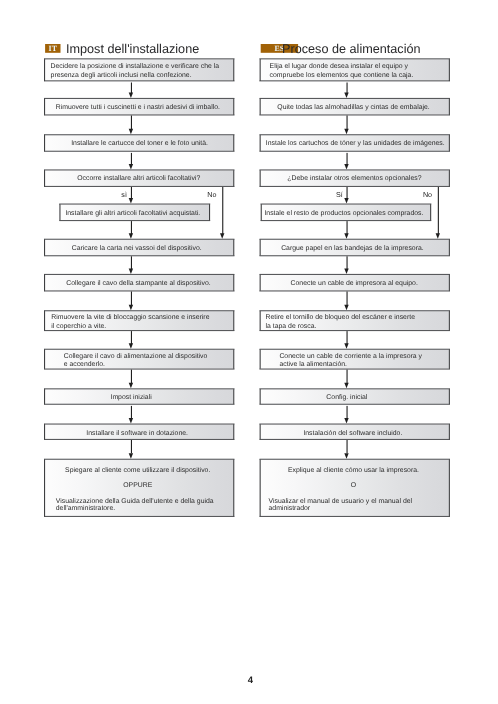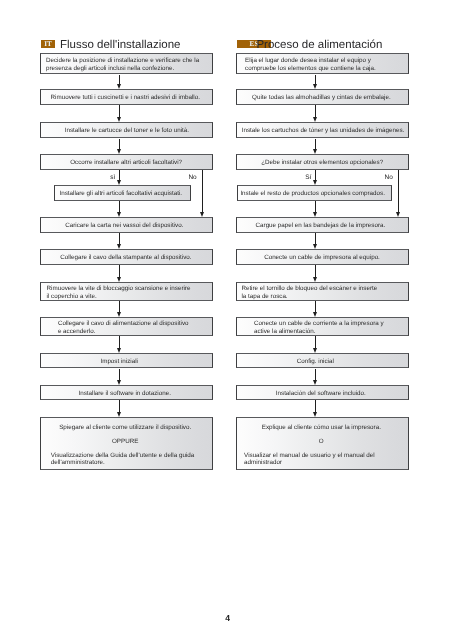--- a/index.html
+++ b/index.html
@@ -21,21 +21,21 @@
 
   .pagenum{position:absolute;left:1.2px;width:453px;text-align:center;font-size:8.6px;font-weight:bold;color:#232323;}
 </style>
 </head>
 <body>
 
 <div class="page">
 
   <div class="flow it">
     <div class="badge" style="left:41.2px;top:39.8px;width:13.5px;height:8.1px;">IT</div>
-    <div class="hdr-title" style="left:60.0px;top:39.0px;">Flusso dell'installazione</div>
+    <div class="hdr-title" style="left:60.0px;top:39.0px;">Impost dell'installazione</div>
   </div>
 
   <div class="flow es">
     <div class="badge" style="left:237px;top:39.8px;width:34px;height:8.1px;">ES</div>
     <div class="hdr-title" style="left:256.4px;top:39.0px;">Proceso de alimentación</div>
   </div>
 
   <div class="pagenum" style="top:612.6px">4</div>
 <div class="box" style="left:40.3px;top:52.9px;width:173px;height:21.6px;">
       <div class="tx l" style="top:2.9500000000000006px;padding:0 4.7px;">Decidere la posizione di installazione e verificare che la</div>

